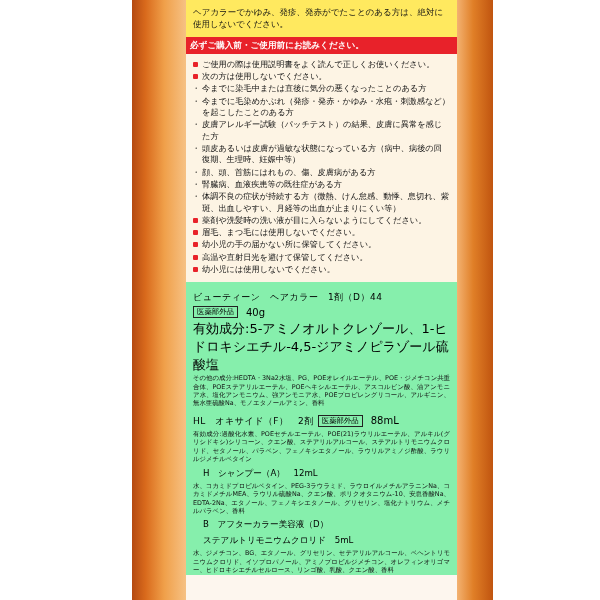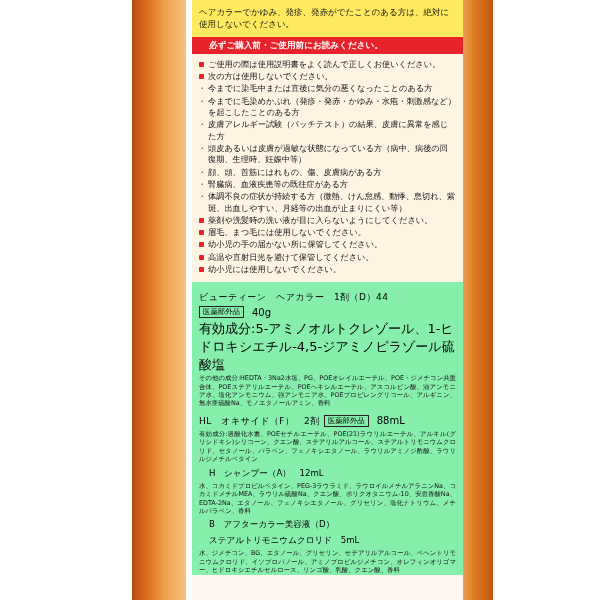--- a/index.html
+++ b/index.html
@@ -11,36 +11,36 @@
   }
   
   .page{position:relative;width:600px;height:600px;background:#ffffff;}
 
   
   .band{position:absolute;top:0;bottom:0;width:54px;}
   .band.left{left:132px;background:linear-gradient(90deg,#b44a12 0%,#d96a1c 25%,#f0a04a 60%,#f6c184 100%);}
   .band.right{left:457px;width:36px;background:linear-gradient(90deg,#f3b271 0%,#e07f27 45%,#c0540f 100%);}
 
   .sheet{
-    position:absolute;left:192px;top:0;width:271px;height:600px;
+    position:absolute;left:186px;top:0;width:271px;height:600px;
     background:#fdf6ee;
   }
 
   
   .warn-top{
     background:#ffe95f;
     color:#111;
     padding:6px 7px 6px 7px;
     font-size:8.5px;
     line-height:1.45;
   }
   .warn-band{
     background:#e8222a;color:#fff;
     font-size:8.6px;font-weight:bold;
-    padding:3px 17px;line-height:1.3;
+    padding:3px 4px;line-height:1.3;
   }
 
   
   .cream{
     background:#fdf4e4;
     padding:5px 7px 6px 7px;
     font-size:8.2px;
     line-height:1.38;
     color:#111;
   }

